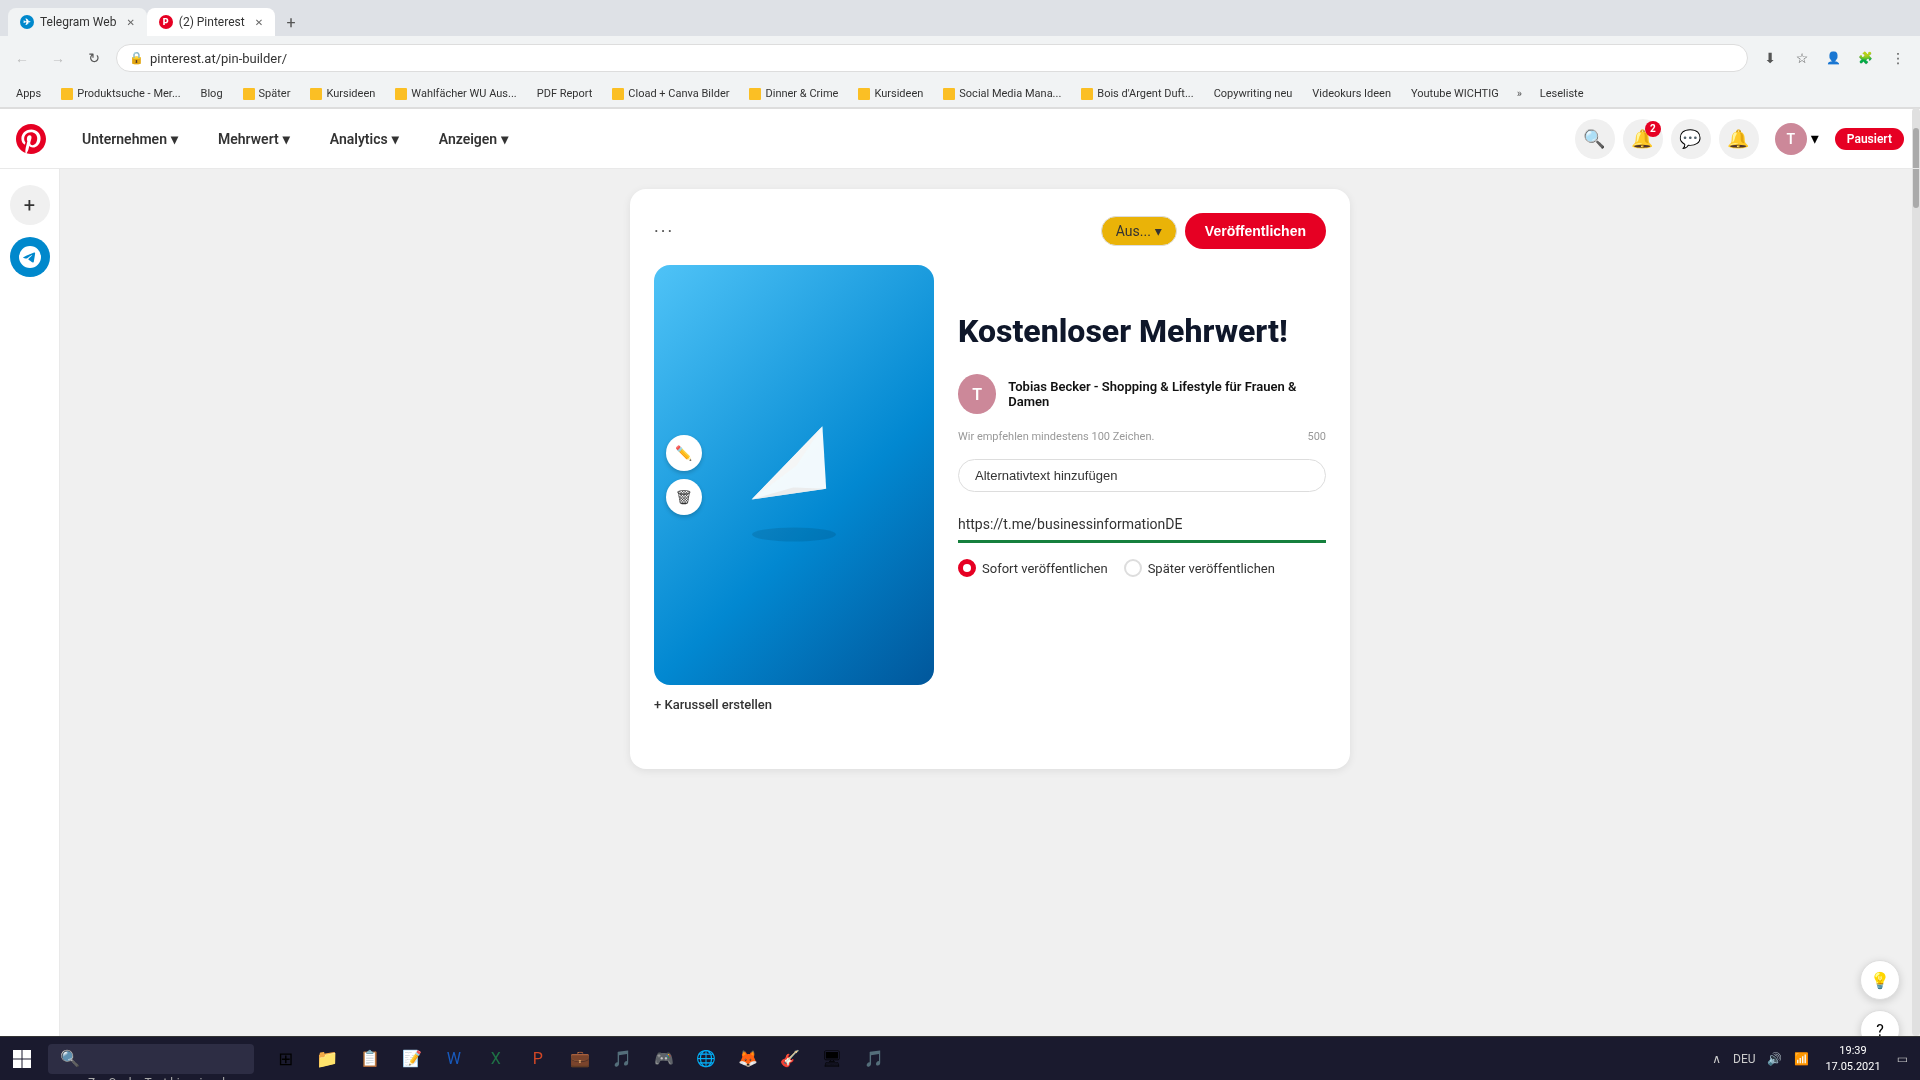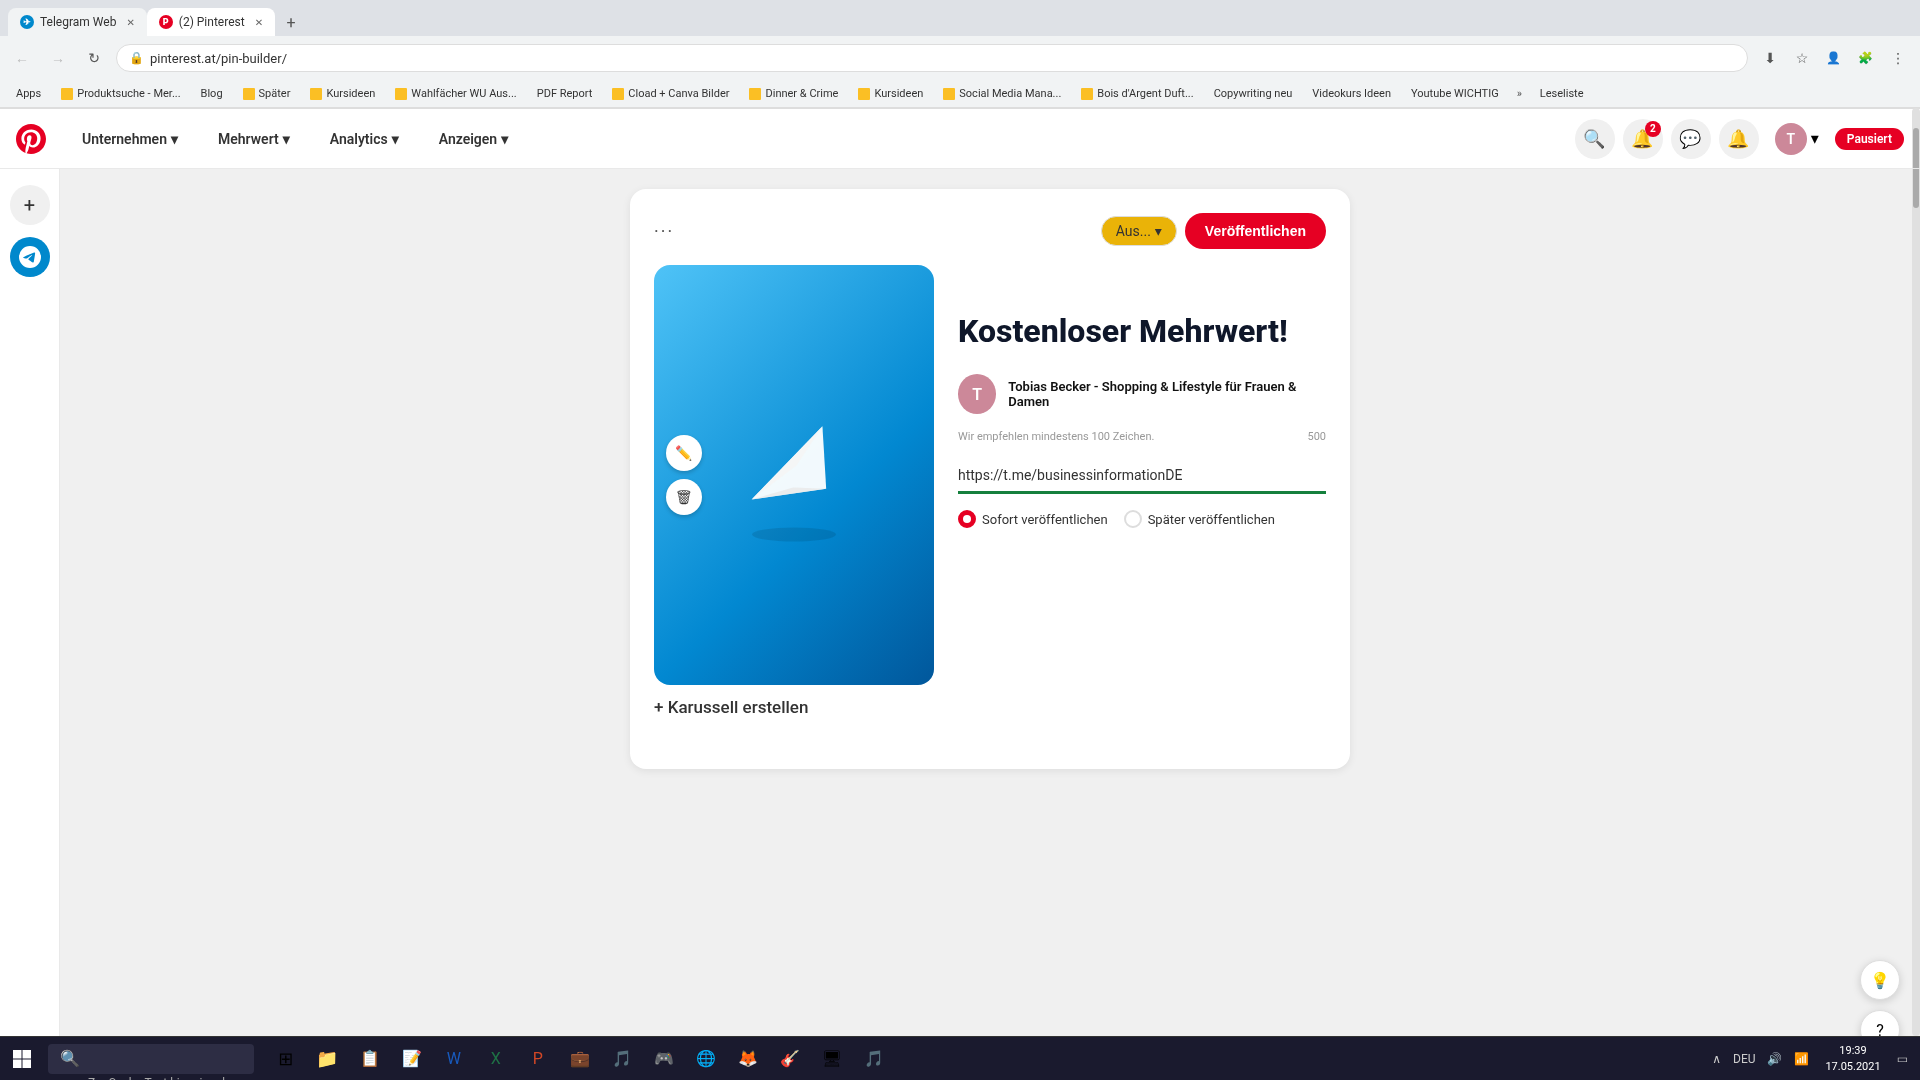--- a/index.html
+++ b/index.html
@@ -62,21 +62,21 @@
 
     
     .card-body { display: flex; gap: 24px; }
 
     
     .image-area { position: relative; width: 280px; flex-shrink: 0; }
     .pin-image { width: 280px; height: 420px; background: linear-gradient(135deg, #4fc3f7 0%, #0288d1 60%, #01579b 100%); border-radius: 16px; display: flex; align-items: center; justify-content: center; overflow: hidden; position: relative; }
     .paper-plane { width: 140px; height: 140px; }
     .image-overlay-btns { position: absolute; top: 50%; left: 12px; transform: translateY(-50%); display: flex; flex-direction: column; gap: 8px; }
     .overlay-btn { width: 36px; height: 36px; border-radius: 50%; background: #fff; display: flex; align-items: center; justify-content: center; cursor: pointer; box-shadow: 0 2px 4px rgba(0,0,0,0.2); font-size: 14px; color: #333; }
-    .carousel-link { display: flex; align-items: center; gap: 6px; font-size: 17px; color: #333; cursor: pointer; margin-top: 12px; font-weight: 500; }
+    .carousel-link { display: flex; align-items: center; gap: 6px; font-size: 13px; color: #333; cursor: pointer; margin-top: 12px; font-weight: 500; }
 
     
     .pin-form { flex: 1; display: flex; flex-direction: column; gap: 16px; }
     .pin-title { font-size: 32px; font-weight: 800; color: #0f172a; line-height: 1.2; margin-top: 47px; }
     .board-selector { display: flex; align-items: center; gap: 12px; padding: 8px 0; }
     .board-avatar { width: 40px; height: 40px; border-radius: 50%; background: #cc8899; display: flex; align-items: center; justify-content: center; color: #fff; font-size: 16px; font-weight: 600; overflow: hidden; }
     .board-info { display: flex; flex-direction: column; }
     .board-name { font-size: 13px; font-weight: 600; color: #111; }
     .pin-description { width: 100%; border: none; outline: none; font-size: 14px; color: #999; resize: none; height: 60px; font-family: inherit; }
     .char-info { display: flex; justify-content: space-between; font-size: 11px; color: #999; margin-top: -8px; }
@@ -307,20 +307,21 @@
               <div class="board-info">
                 <span class="board-name">Tobias Becker - Shopping &amp; Lifestyle für Frauen &amp; Damen</span>
               </div>
             </div>
 
             <div class="char-info">
               <span>Wir empfehlen mindestens 100 Zeichen.</span>
               <span>500</span>
             </div>
 
+            <button class="alt-text-btn">Alternativtext hinzufügen</button>
 
             <input type="text" class="url-input" value="https://t.me/businessinformationDE" style="">
 
             <div class="publish-options">
               <label class="radio-option">
                 <div class="radio-circle selected">
                   <div class="radio-dot"></div>
                 </div>
                 <span>Sofort veröffentlichen</span>
               </label>

